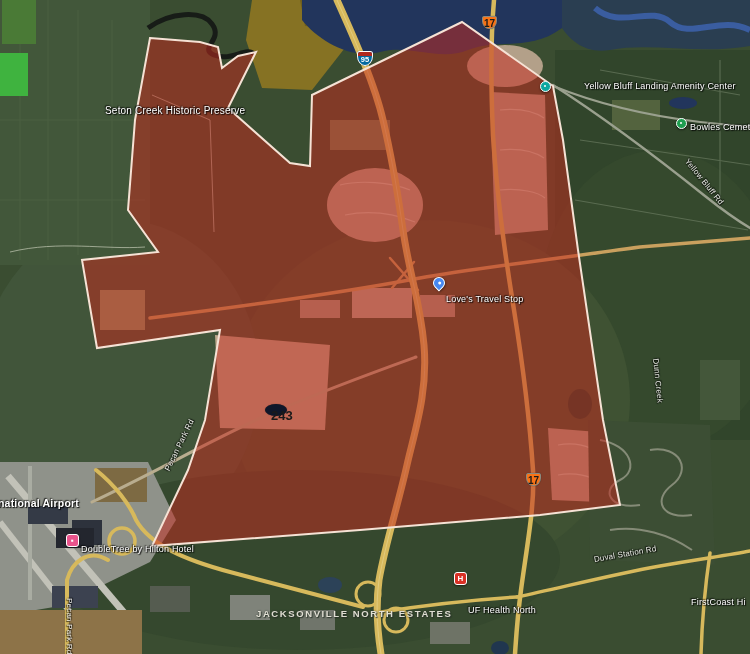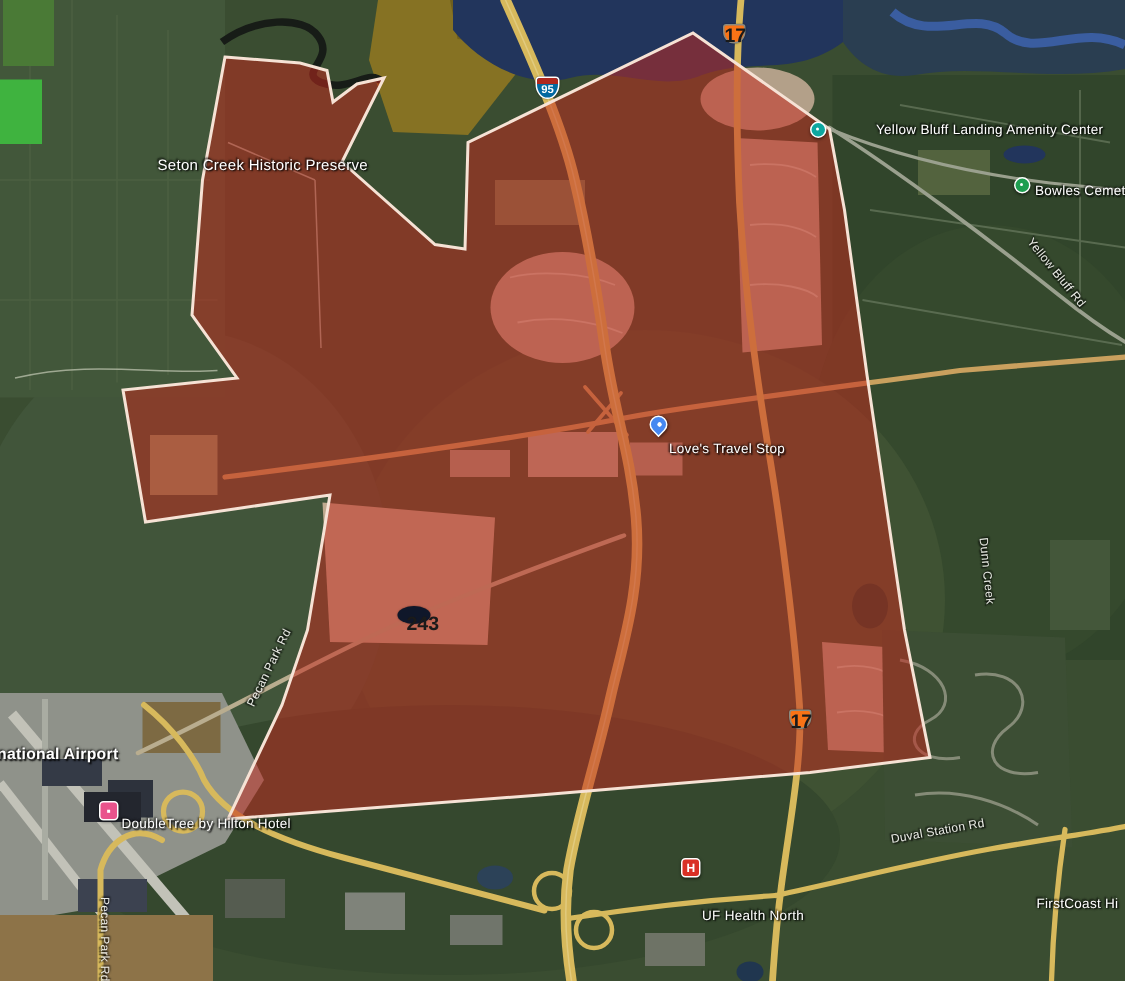--- a/index.html
+++ b/index.html
@@ -25,21 +25,21 @@
               border:1px solid #fff;box-shadow:0 1px 2px rgba(0,0,0,.5);}
   .marker-pin::after{content:"";position:absolute;left:3.5px;top:3.5px;width:3px;height:3px;
               background:#fff;border-radius:50%;}
   .shield{position:absolute;text-align:center;font-weight:bold;
           box-shadow:0 0 1px rgba(0,0,0,.6);}
   .shield-i{width:16px;height:15px;background:#0369a1;border-radius:3px 3px 55% 55%/3px 3px 72% 72%;
             color:#fff;font-size:7.5px;line-height:16px;border:1px solid #fff;box-sizing:border-box;}
   .shield-i::before{content:"";position:absolute;left:0;top:0;width:100%;height:3.5px;
             background:#b0281e;border-radius:2px 2px 0 0;}
   .shield-us{width:15px;height:13px;background:#f97316;border-radius:2px 2px 48% 48%/2px 2px 62% 62%;
-            color:#1a1a1a;font-size:13px;line-height:13px;border:1px solid #8a8a80;box-sizing:border-box;}
+            color:#1a1a1a;font-size:10px;line-height:13px;border:1px solid #8a8a80;box-sizing:border-box;}
   .shield-oval{width:22px;height:12px;background:#f8f6f0;border-radius:50%;
             color:#1a1a1a;font-size:13px;line-height:12px;border:6px solid #0f172a;box-sizing:border-box;}
 </style>
 </head>
 <body>
 
 <div id="stage">
 
   <svg width="750" height="654" viewBox="0 0 750 654">
 
@@ -158,20 +158,21 @@
   <div class="marker marker-pin" style="left: 433px; top: 277px; background: rgb(70, 136, 241);"></div>
   <div class="marker marker-sq" style="left: 66px; top: 534px; background: rgb(233, 83, 140);">▪</div>
   <div class="marker marker-sq" style="left: 454px; top: 572px; background: rgb(217, 48, 37);"><span>H</span></div>
 
   <div class="lbl" style="left:105px;top:105px;font-size:10px;">Seton Creek Historic Preserve</div>
   <div class="lbl" style="left:553px;top:81px;padding-left:31px;">Yellow Bluff Landing Amenity Center</div>
   <div class="lbl" style="left:690px;top:122px;">Bowles Cemetery</div>
   <div class="lbl" style="left:446px;top:294px;">Love's Travel Stop</div>
   <div class="lbl lbl-big" style="left:-2px;top:497px;">national Airport</div>
   <div class="lbl" style="left:81px;top:544px;">DoubleTree by Hilton Hotel</div>
+  <div class="lbl lbl-area" style="left:256px;top:608px;">JACKSONVILLE NORTH ESTATES</div>
   <div class="lbl" style="left:468px;top:585px;margin-top:20px;">UF Health North</div>
   <div class="lbl lbl-road" style="left:594px;top:555px;transform:rotate(-10deg);transform-origin:0 50%;">Duval Station Rd</div>
   <div class="lbl" style="left:691px;top:597px;">FirstCoast Hi</div>
   <div class="lbl lbl-road" style="left:660px;top:358px;transform:rotate(84deg);transform-origin:0 0;">Dunn Creek</div>
   <div class="lbl lbl-road" style="left:690px;top:157px;transform:rotate(51deg);transform-origin:0 0;">Yellow Bluff Rd</div>
   <div class="lbl lbl-road" style="left:167px;top:466px;transform:rotate(-64deg);transform-origin:0 50%;">Pecan Park Rd</div>
   <div class="lbl lbl-road" style="left:74px;top:598px;transform:rotate(90deg);transform-origin:0 0;">Pecan Park Rd</div>
 
 </div>
 

